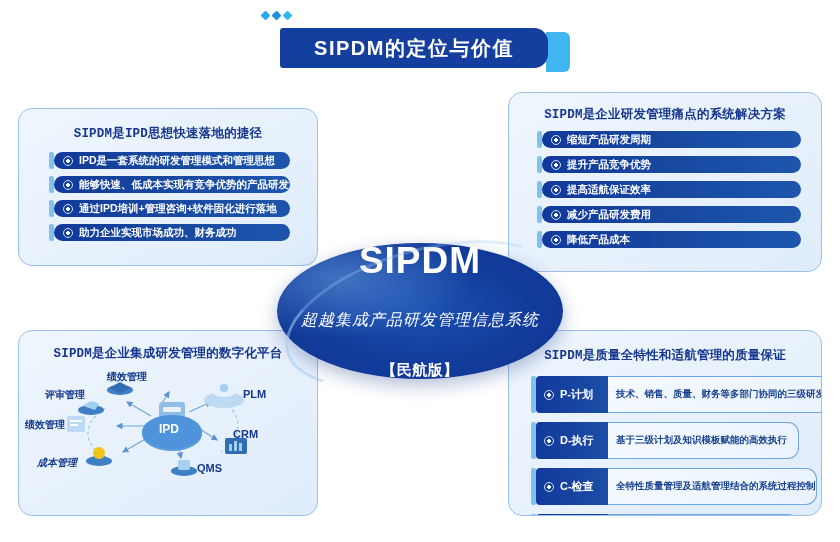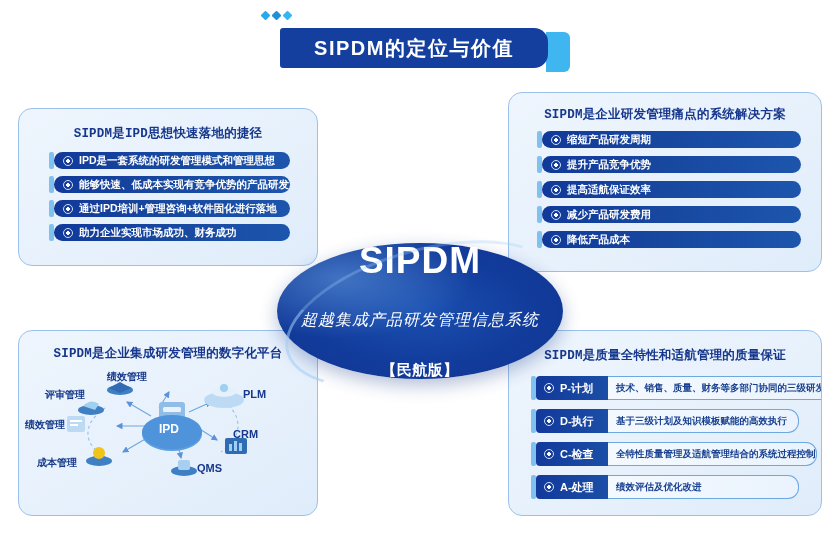--- a/index.html
+++ b/index.html
@@ -149,21 +149,21 @@
   
   .pdca-list {
     margin: 12px 22px 0 22px;
     padding: 0;
     list-style: none;
   }
   .pdca {
     display: flex;
     align-items: stretch;
     margin-bottom: 9px;
-    height: 24px;
+    height: 37px;
   }
   .pdca-bar {
     width: 5px;
     border-radius: 2px;
     background: #7fc2ef;
     flex: 0 0 5px;
   }
   .pdca-label {
     flex: 0 0 72px;
     background: linear-gradient(90deg, #12399b 0%, #1b4ea6 100%);
@@ -425,21 +425,21 @@
         <ellipse cx="205" cy="36" rx="20" ry="8" fill="#bcdaf3"></ellipse>
         <ellipse cx="205" cy="28" rx="12" ry="5" fill="#e4f1fb"></ellipse>
         <circle cx="205" cy="24" r="4" fill="#9fd0f0"></circle>
       </g>
     </svg>
 
     <span class="dlabel" style="left:88px;  top:6px;">绩效管理</span>
     <span class="dlabel en" style="left:224px; top:24px;">PLM</span>
     <span class="dlabel en" style="left:214px; top:64px;">CRM</span>
     <span class="dlabel en" style="left:178px; top:98px;">QMS</span>
-    <span class="dlabel" style="left:18px;  top:92px;">成本管理</span>
+    <span class="dlabel" style="left:18px;  top:92px;font-style:italic;">成本管理</span>
     <span class="dlabel" style="left:6px;   top:54px;">绩效管理</span>
     <span class="dlabel" style="left:26px;  top:24px;">评审管理</span>
     <span class="dlabel" style="left:140px; top:58px; color:#ffffff; font-size:12px;">IPD</span>
   </div>
 
 </div>
 
 <div class="panel panel-br">
   <div class="panel-title">SIPDM是质量全特性和适航管理的质量保证</div>
   <ul class="pdca-list">

